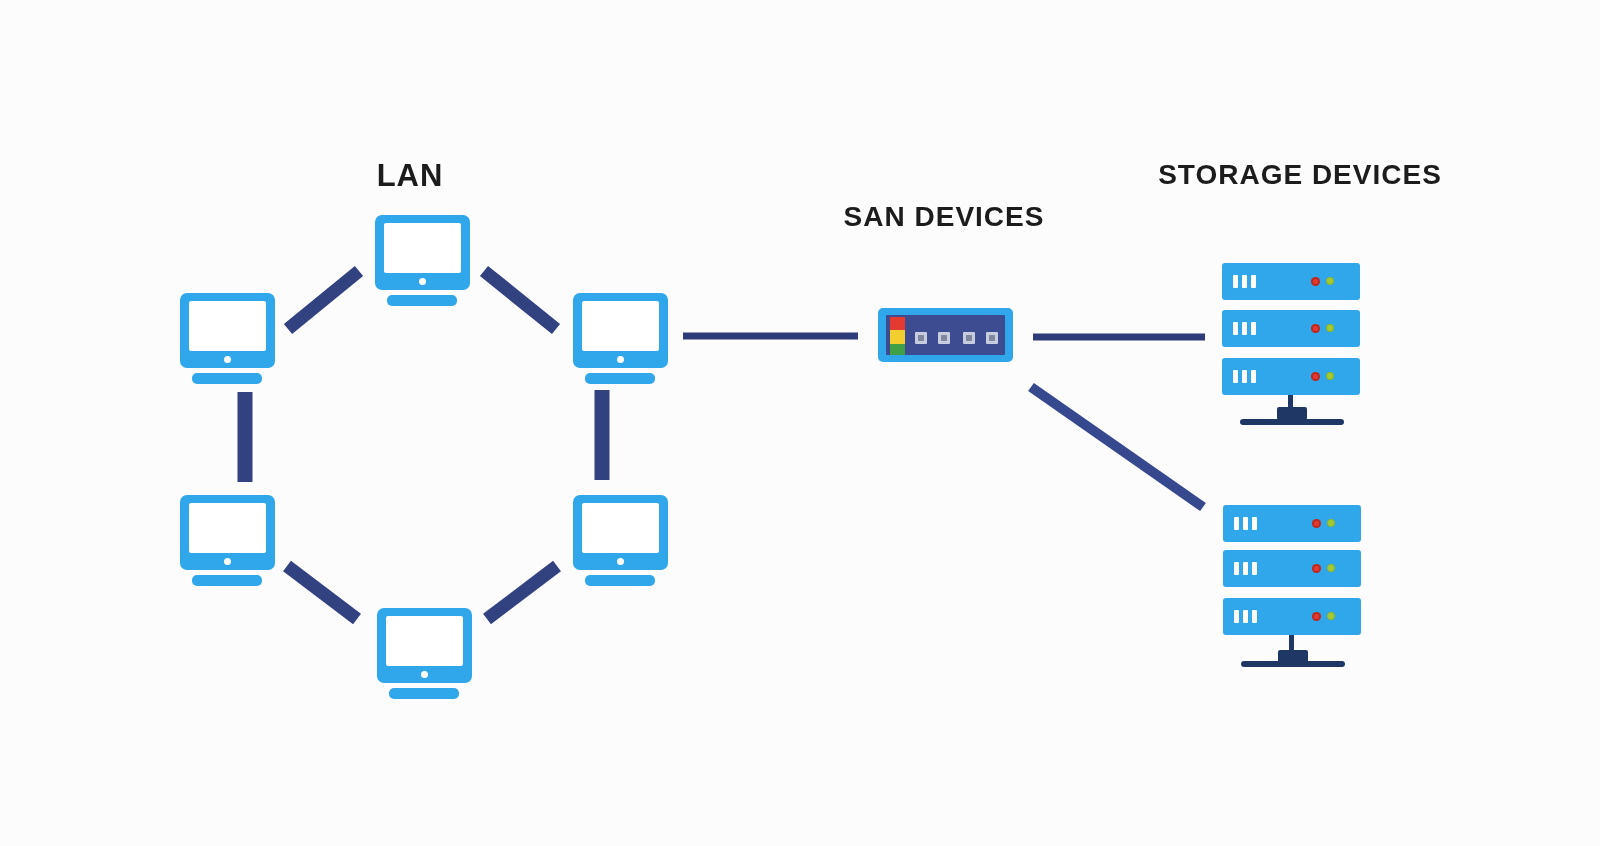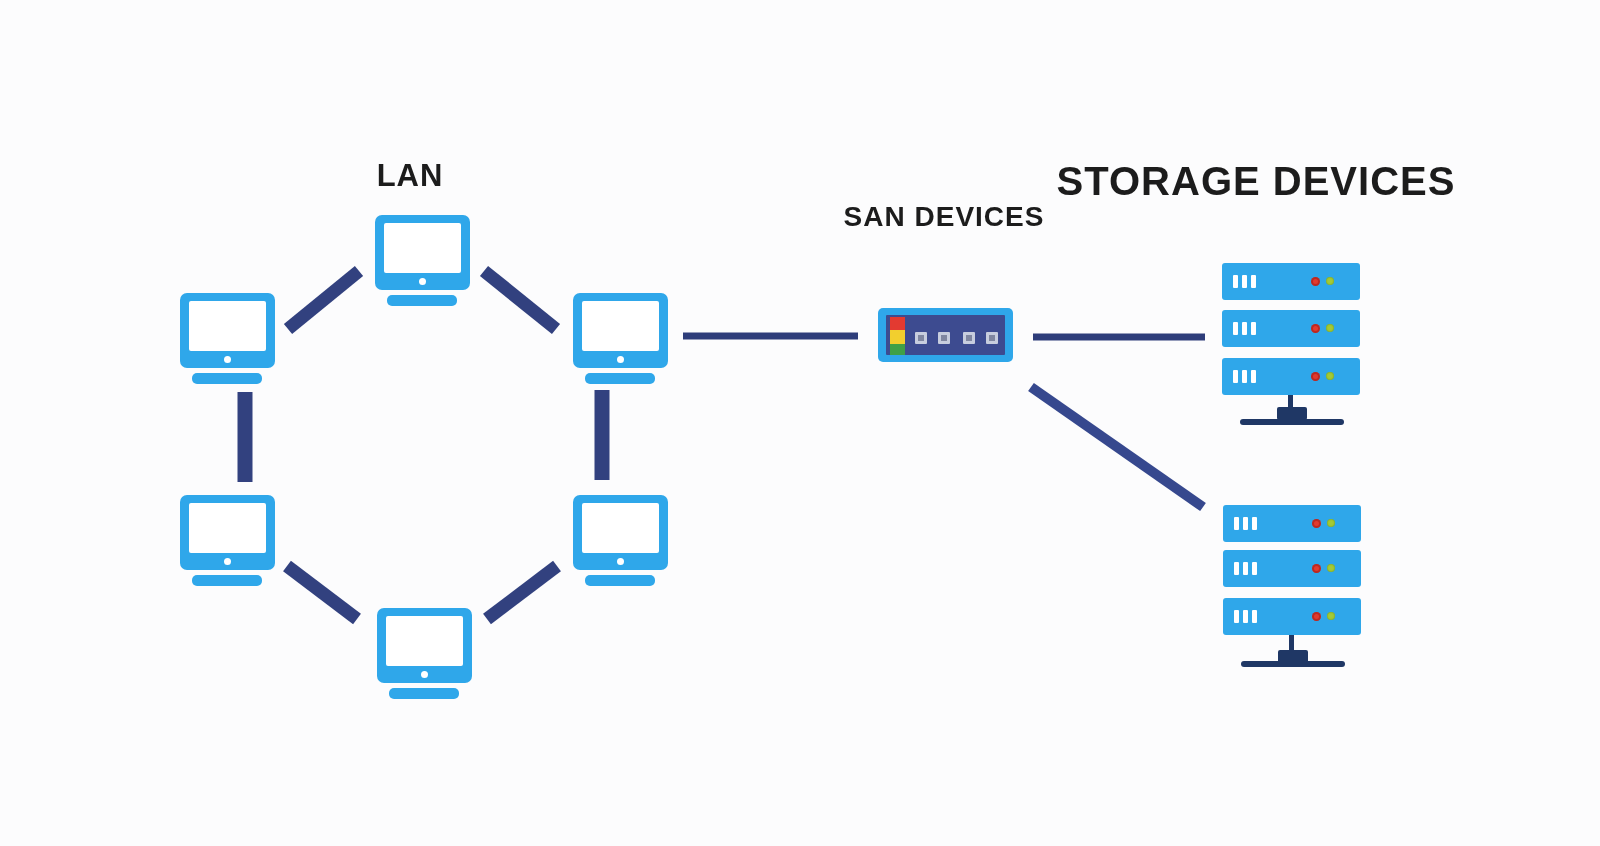--- a/index.html
+++ b/index.html
@@ -16,21 +16,21 @@
   .diagram-label{
     position:absolute;
     font-weight:700;
     color:#1c1c1c;
     letter-spacing:1px;
     white-space:nowrap;
     transform:translateX(-50%);
   }
   .label-lan{left:410px;top:158px;font-size:31px;}
   .label-switch{left:944px;top:201px;font-size:28px;}
-  .label-storage{left:1256px;top:159px;font-size:40px;}
+  .label-storage{left:1300px;top:159px;font-size:28px;}
 
   
   svg.links{position:absolute;left:0;top:0;}
 
   
   .monitor{position:absolute;width:95px;height:95px;}
   .monitor .bezel{
     position:absolute;left:0;top:0;width:95px;height:75px;
     background:#2fa7ea;border-radius:7px;
   }

